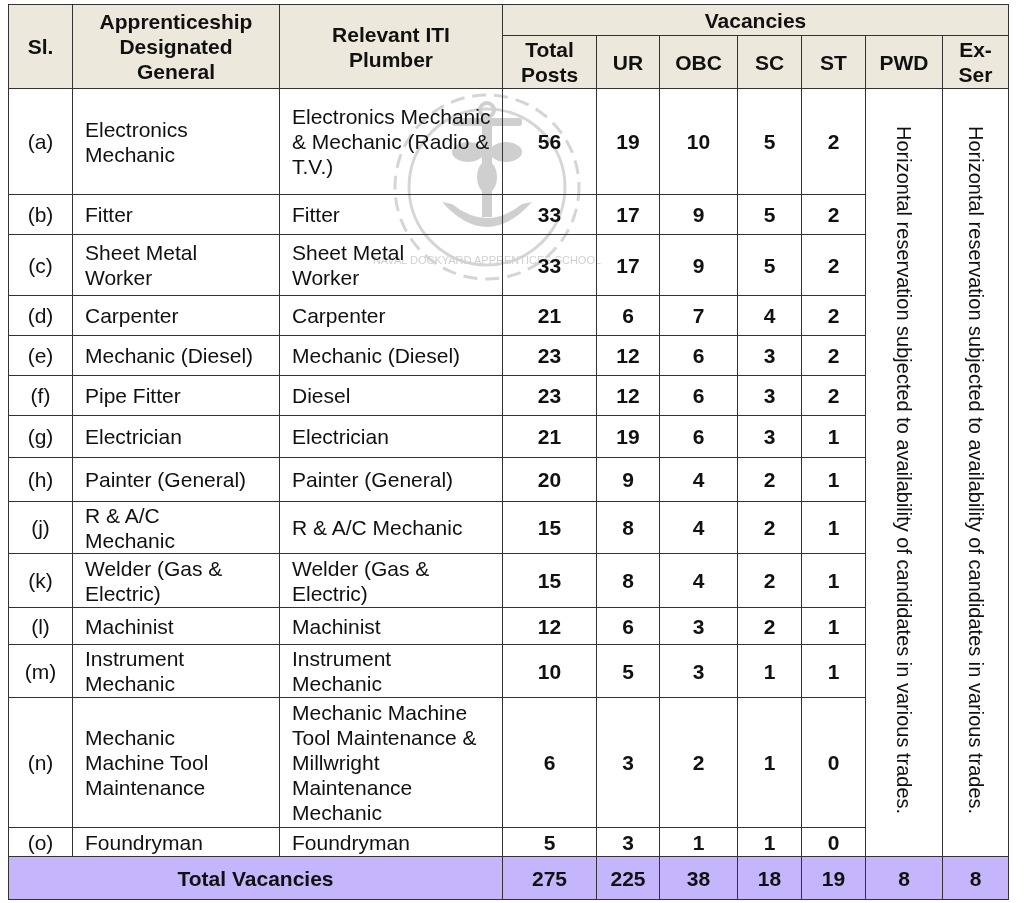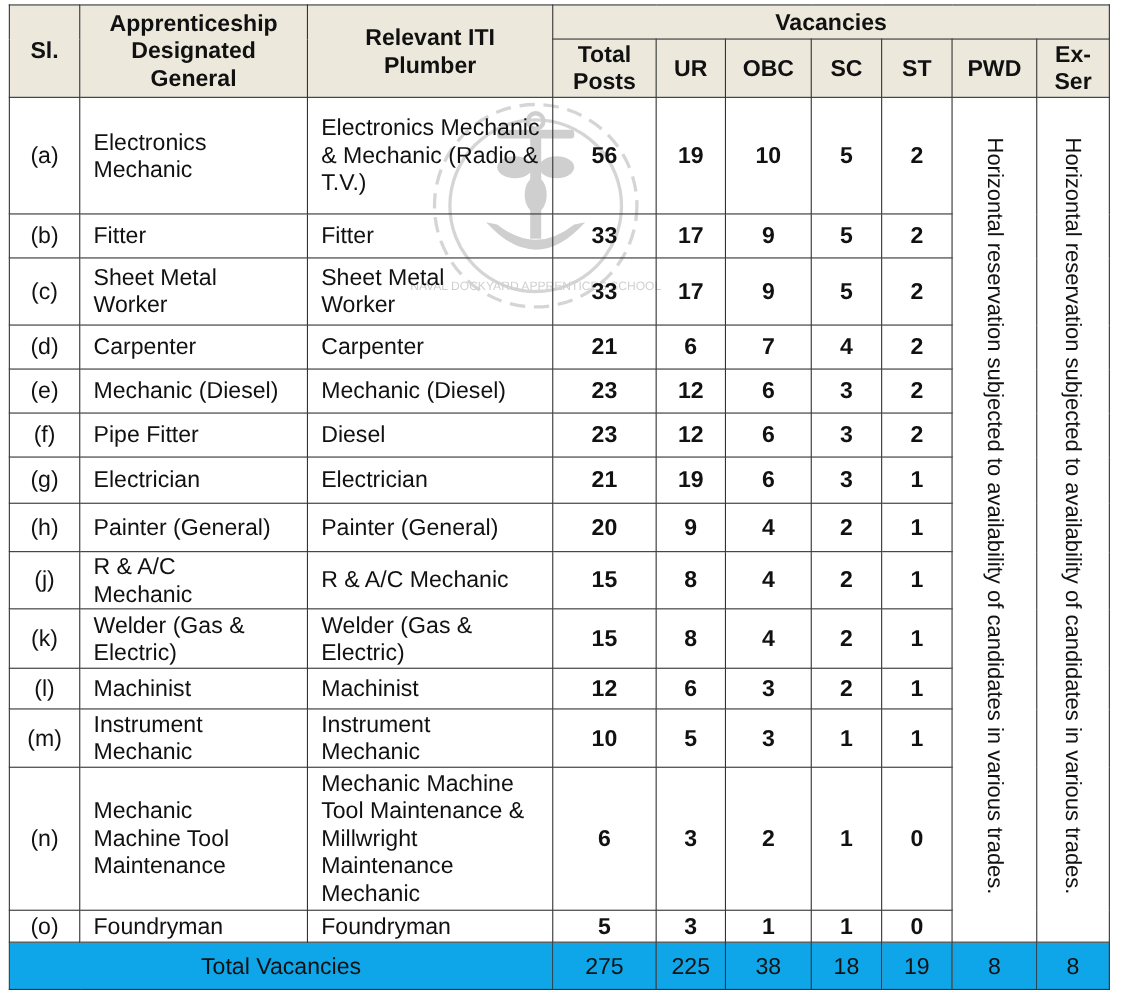--- a/index.html
+++ b/index.html
@@ -4,21 +4,21 @@
   <style>
     html, body { margin: 0; padding: 0; background: #ffffff; }
     body { width: 1024px; height: 903px; overflow: hidden; position: relative; font-family: "Liberation Sans", sans-serif; color: #111; }
     .wrap { position: absolute; left: 8px; top: 4px; }
     table { border-collapse: collapse; table-layout: fixed; }
     td, th { border: 1.5px solid #333; padding: 0; text-align: center; vertical-align: middle; font-size: 21px; line-height: 25px; }
     th { background: #ece8dc; font-weight: bold; font-size: 21px; line-height: 25px; }
     td.tl { text-align: left; padding-left: 12px; padding-right: 4px; }
     td.num { font-weight: bold; }
     td.sl { font-size: 21px; }
-    tr.total td { background: #0ea5e9; font-weight: normal; }
+    tr.total td { background: #c4b5fd; font-weight: bold; }
     .vert { writing-mode: vertical-rl; text-align: center; margin: 0 auto; font-size: 20px; line-height: 24px; height: 700px; display: inline-block; }
     .wm { position: absolute; left: 372px; top: 92px; width: 230px; height: 200px; pointer-events: none; opacity: 0.35; }
   </style>
 </head>
 <body>
 
 <svg class="wm" viewBox="0 0 230 200" xmlns="http://www.w3.org/2000/svg">
   <g fill="none" stroke="#888" stroke-width="3">
     <circle cx="115" cy="95" r="78"></circle>
     <circle cx="115" cy="95" r="92" stroke-dasharray="14 8"></circle>

